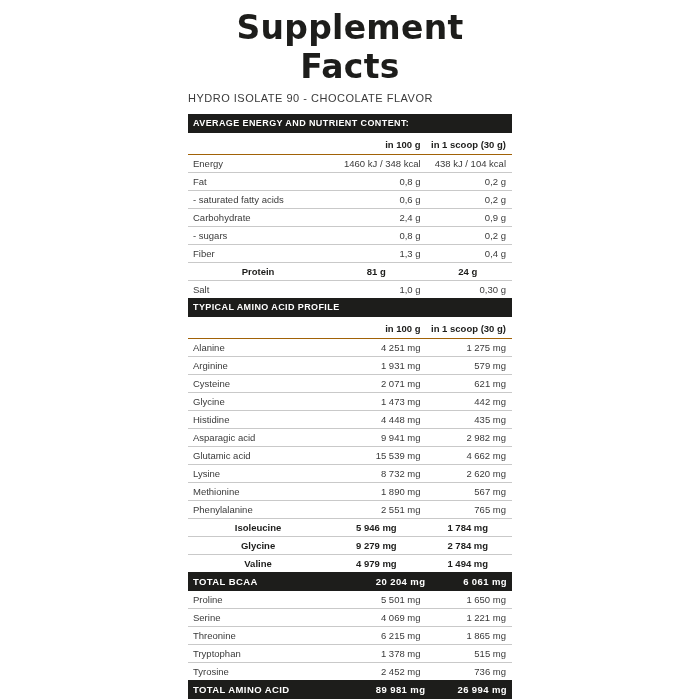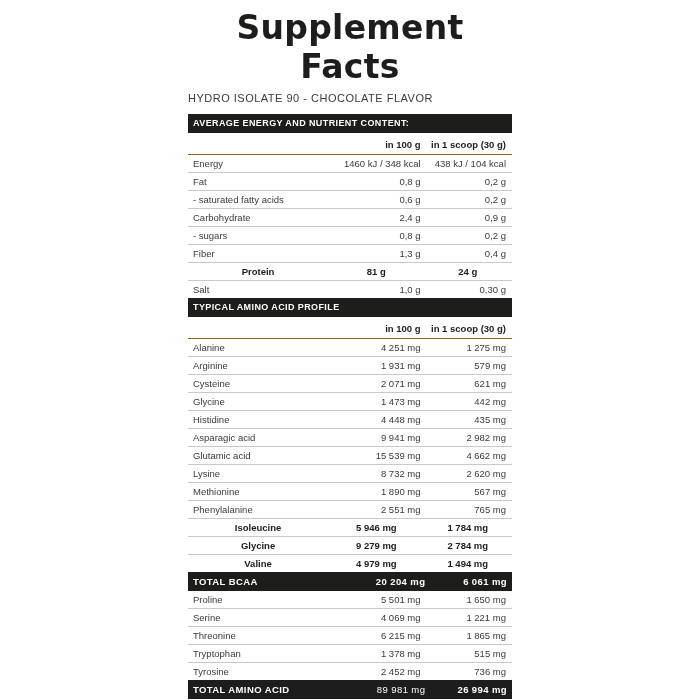--- a/index.html
+++ b/index.html
@@ -255,21 +255,21 @@
           <td class="c-scoop">736 mg</td>
         </tr>
       </tbody>
     </table>
 
     <div class="bar">
       <table>
         <tbody>
           <tr>
             <td class="c-name" style="border:none;color:#fff;font-weight:bold;padding:0;">TOTAL AMINO ACID</td>
-            <td class="c-100" style="border:none;color:#fff;font-weight:normal;padding:0;">89 981 mg</td>
+            <td class="c-100" style="border:none;color:#fff;font-weight:bold;padding:0;">89 981 mg</td>
             <td class="c-scoop" style="border:none;color:#fff;font-weight:bold;padding:0 1px 0 0;">26 994 mg</td>
           </tr>
         </tbody>
       </table>
     </div>
 
   </div>
 </div>
 
 </body></html>

